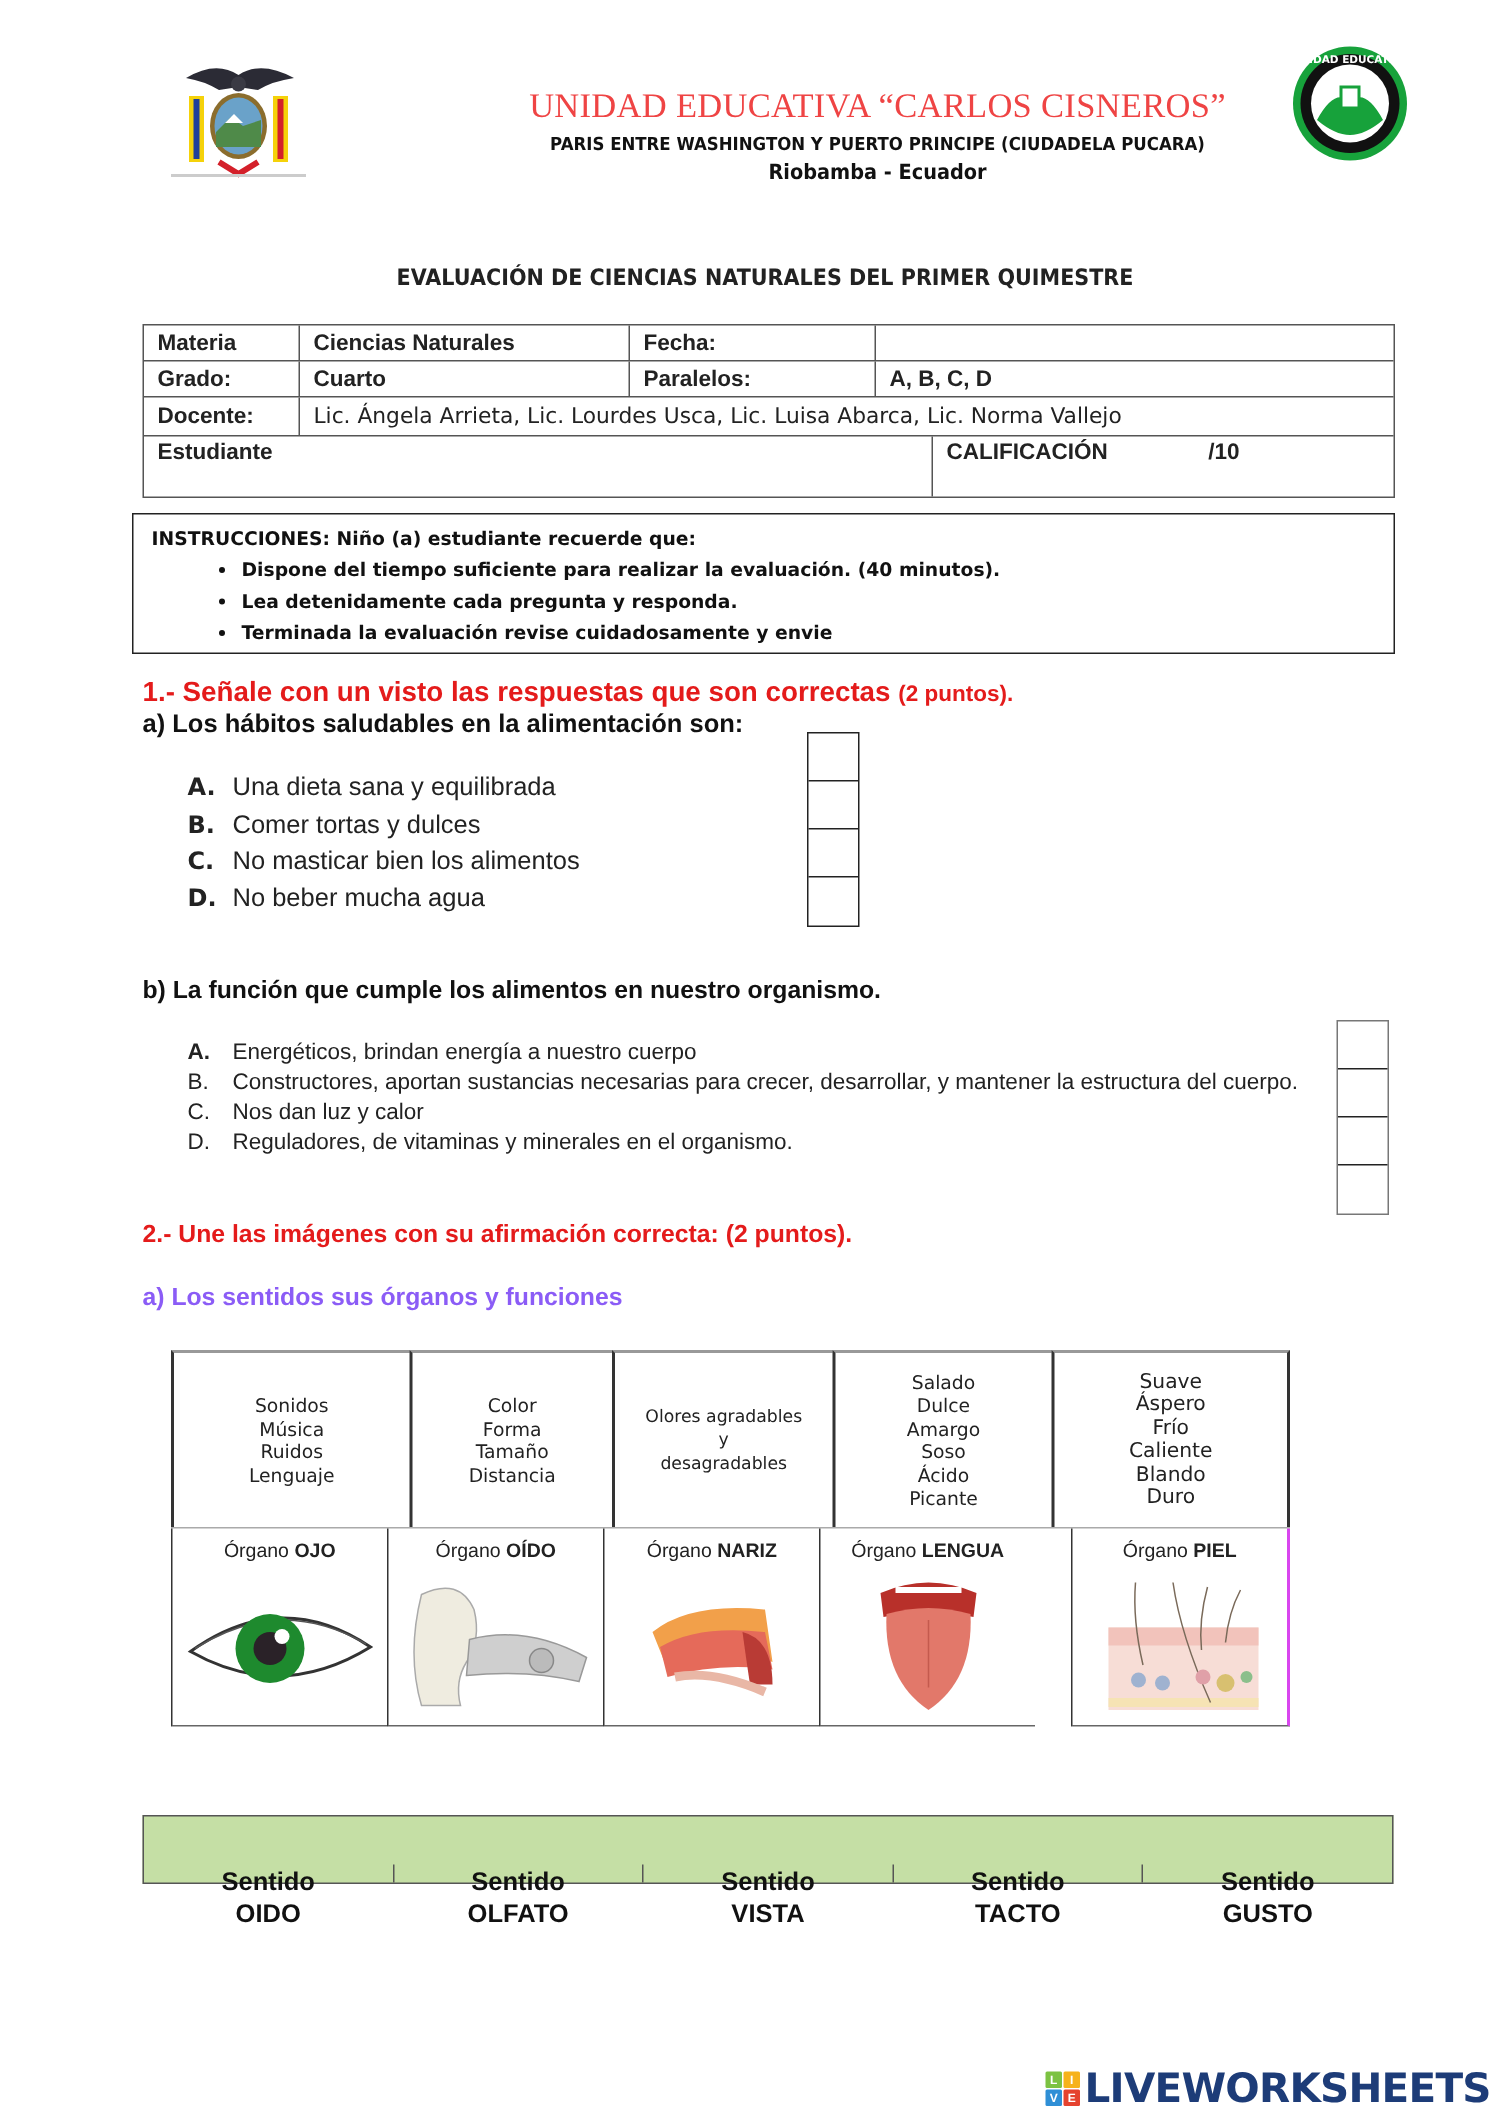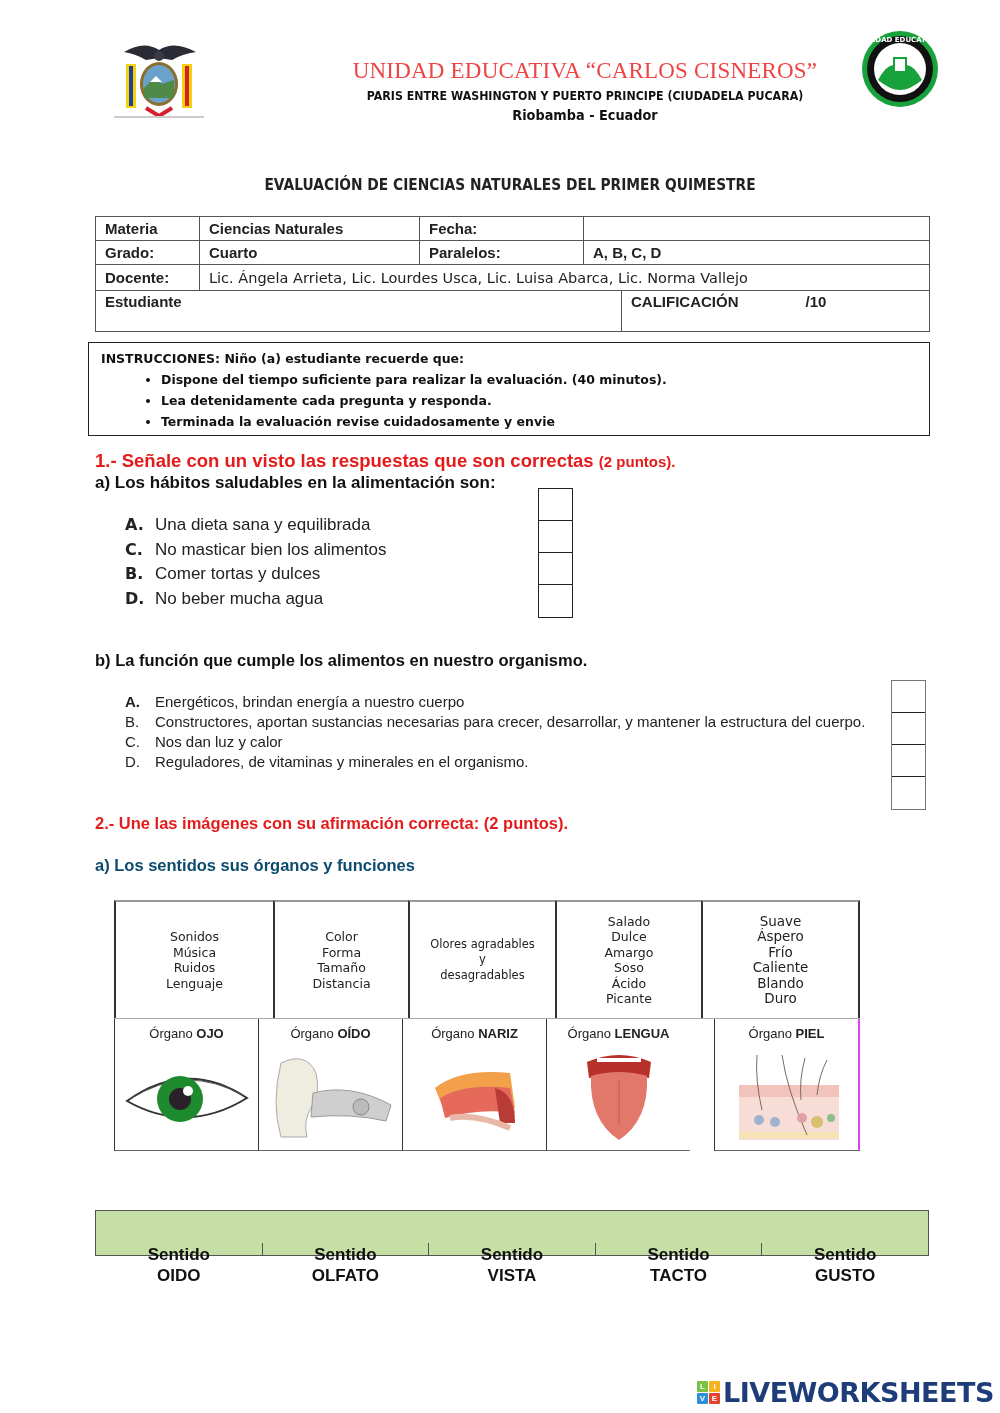--- a/index.html
+++ b/index.html
@@ -43,21 +43,21 @@
   .boxes { display:flex; flex-direction:column; border:1px solid #222; }
   .boxes .box { width:33px; height:32px; border-bottom:1px solid #222; box-sizing:border-box; }
   .boxes .box:last-child { border-bottom:none; }
 
   .q1b-title { left:95px; top:651px; font-size:16.5px; font-weight:bold; color:#111; }
   .opt-list2 { left:125px; top:692px; width:750px; font-size:15px; color:#222; }
   .opt-list2 .opt { display:flex; line-height:20px; }
   .opt-list2 .l { width:30px; flex:none; }
 
   .q2-title { left:95px; top:814px; font-size:16.5px; }
-  .q2a-title { left:95px; top:856px; font-size:16.5px; font-weight:bold; color:#0c4a6e; }
+  .q2a-title { left:95px; top:856px; font-size:16.5px; font-weight:bold; color:#8b5cf6; }
 
   
   .grid-top { left:114px; top:900px; width:746px; height:118px; display:flex; }
   .grid-top .c { border-left:2px solid #333; border-top:2px solid #999; display:flex; align-items:center; justify-content:center; text-align:center; font-family:"DejaVu Sans", sans-serif; font-size:12.5px; color:#222; line-height:15.5px; box-sizing:border-box; }
   .grid-top .c:last-child { border-right:2px solid #333; }
   .grid-bot { left:114px; top:1018px; width:746px; height:132px; display:flex; border-top:1px solid #aaa; }
   .grid-bot .c { border-left:1px solid #333; border-bottom:1px solid #666; position:relative; box-sizing:border-box; flex:1; }
   .grid-bot .c:last-child { border-right:2px solid #d946ef;margin-left:24px; }
   .grid-bot .lbl { position:absolute; top:7px; left:0; right:0; text-align:center; font-family:Liberation Sans, sans-serif; font-size:13px; color:#222; }
   .grid-bot .lbl b { font-weight:bold; }
@@ -147,22 +147,22 @@
 </div>
 
 <div class="abs q1-title q-red">
   <span>1.- Señale con un visto las respuestas que son correctas</span>
   <span class="small">(2 puntos).</span>
 </div>
 <div class="abs q1a-title">a) Los hábitos saludables en la alimentación son:</div>
 
 <div class="abs opt-list" style="top:513px">
   <div class="opt"><span class="opt-letter">A.</span><span>Una dieta sana y equilibrada</span></div>
+  <div class="opt"><span class="opt-letter">B.</span><span>Comer tortas y dulces</span></div>
   <div class="opt"><span class="opt-letter">C.</span><span>No masticar bien los alimentos</span></div>
-  <div class="opt"><span class="opt-letter">B.</span><span>Comer tortas y dulces</span></div>
   <div class="opt"><span class="opt-letter">D.</span><span>No beber mucha agua</span></div>
 </div>
 <div class="abs boxes" style="left:538px;top:488px">
   <div class="box"></div>
   <div class="box"></div>
   <div class="box"></div>
   <div class="box"></div>
 </div>
 
 <div class="abs q1b-title">b)  La función que cumple los alimentos en nuestro organismo.</div>

